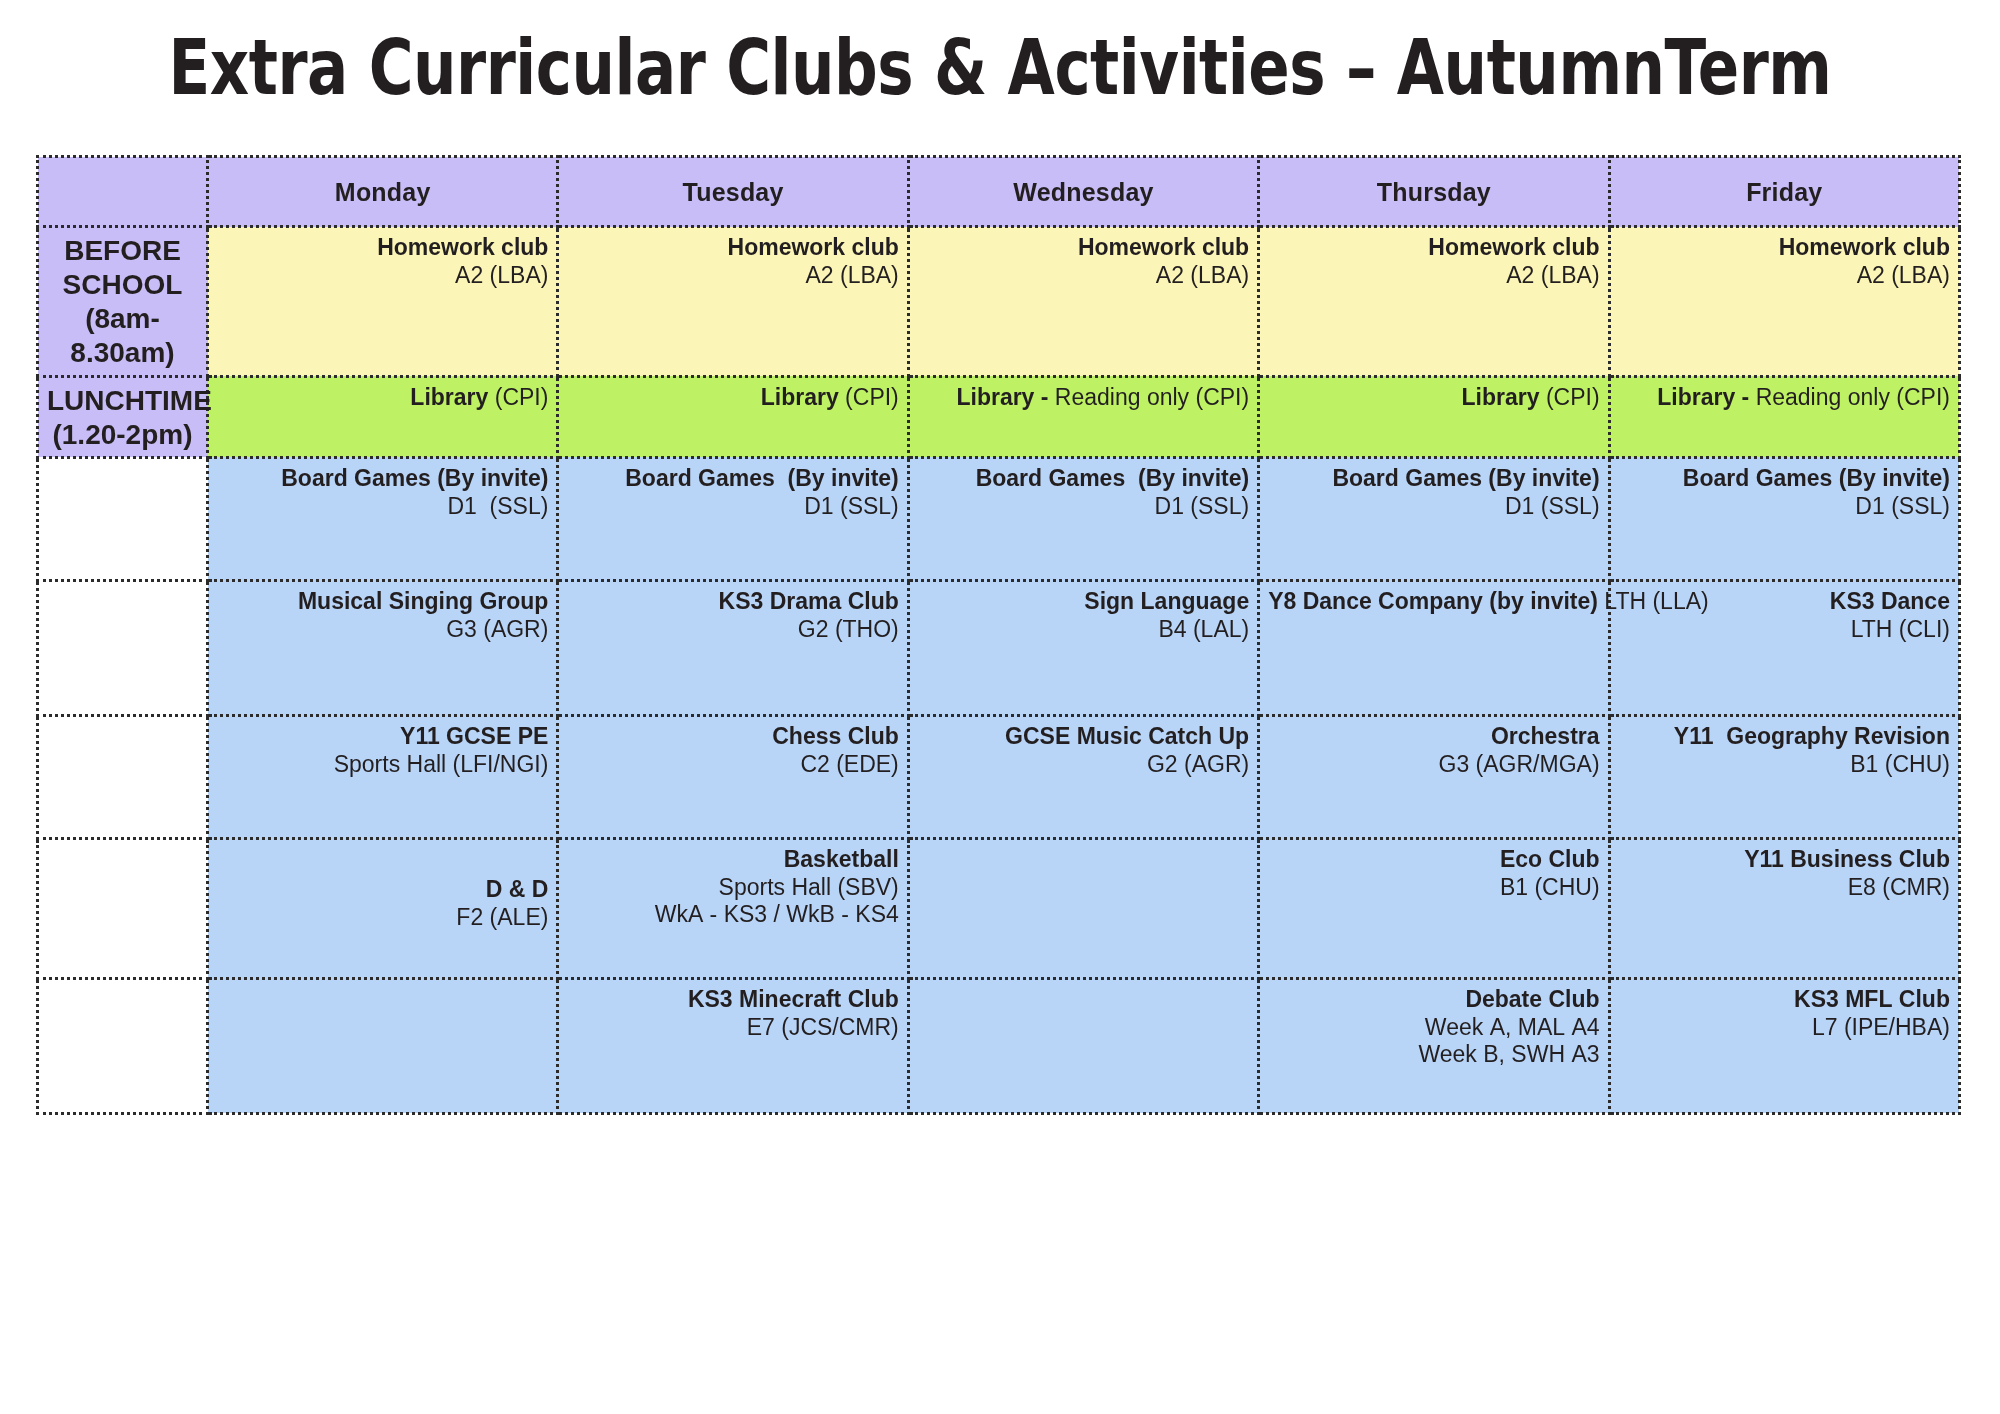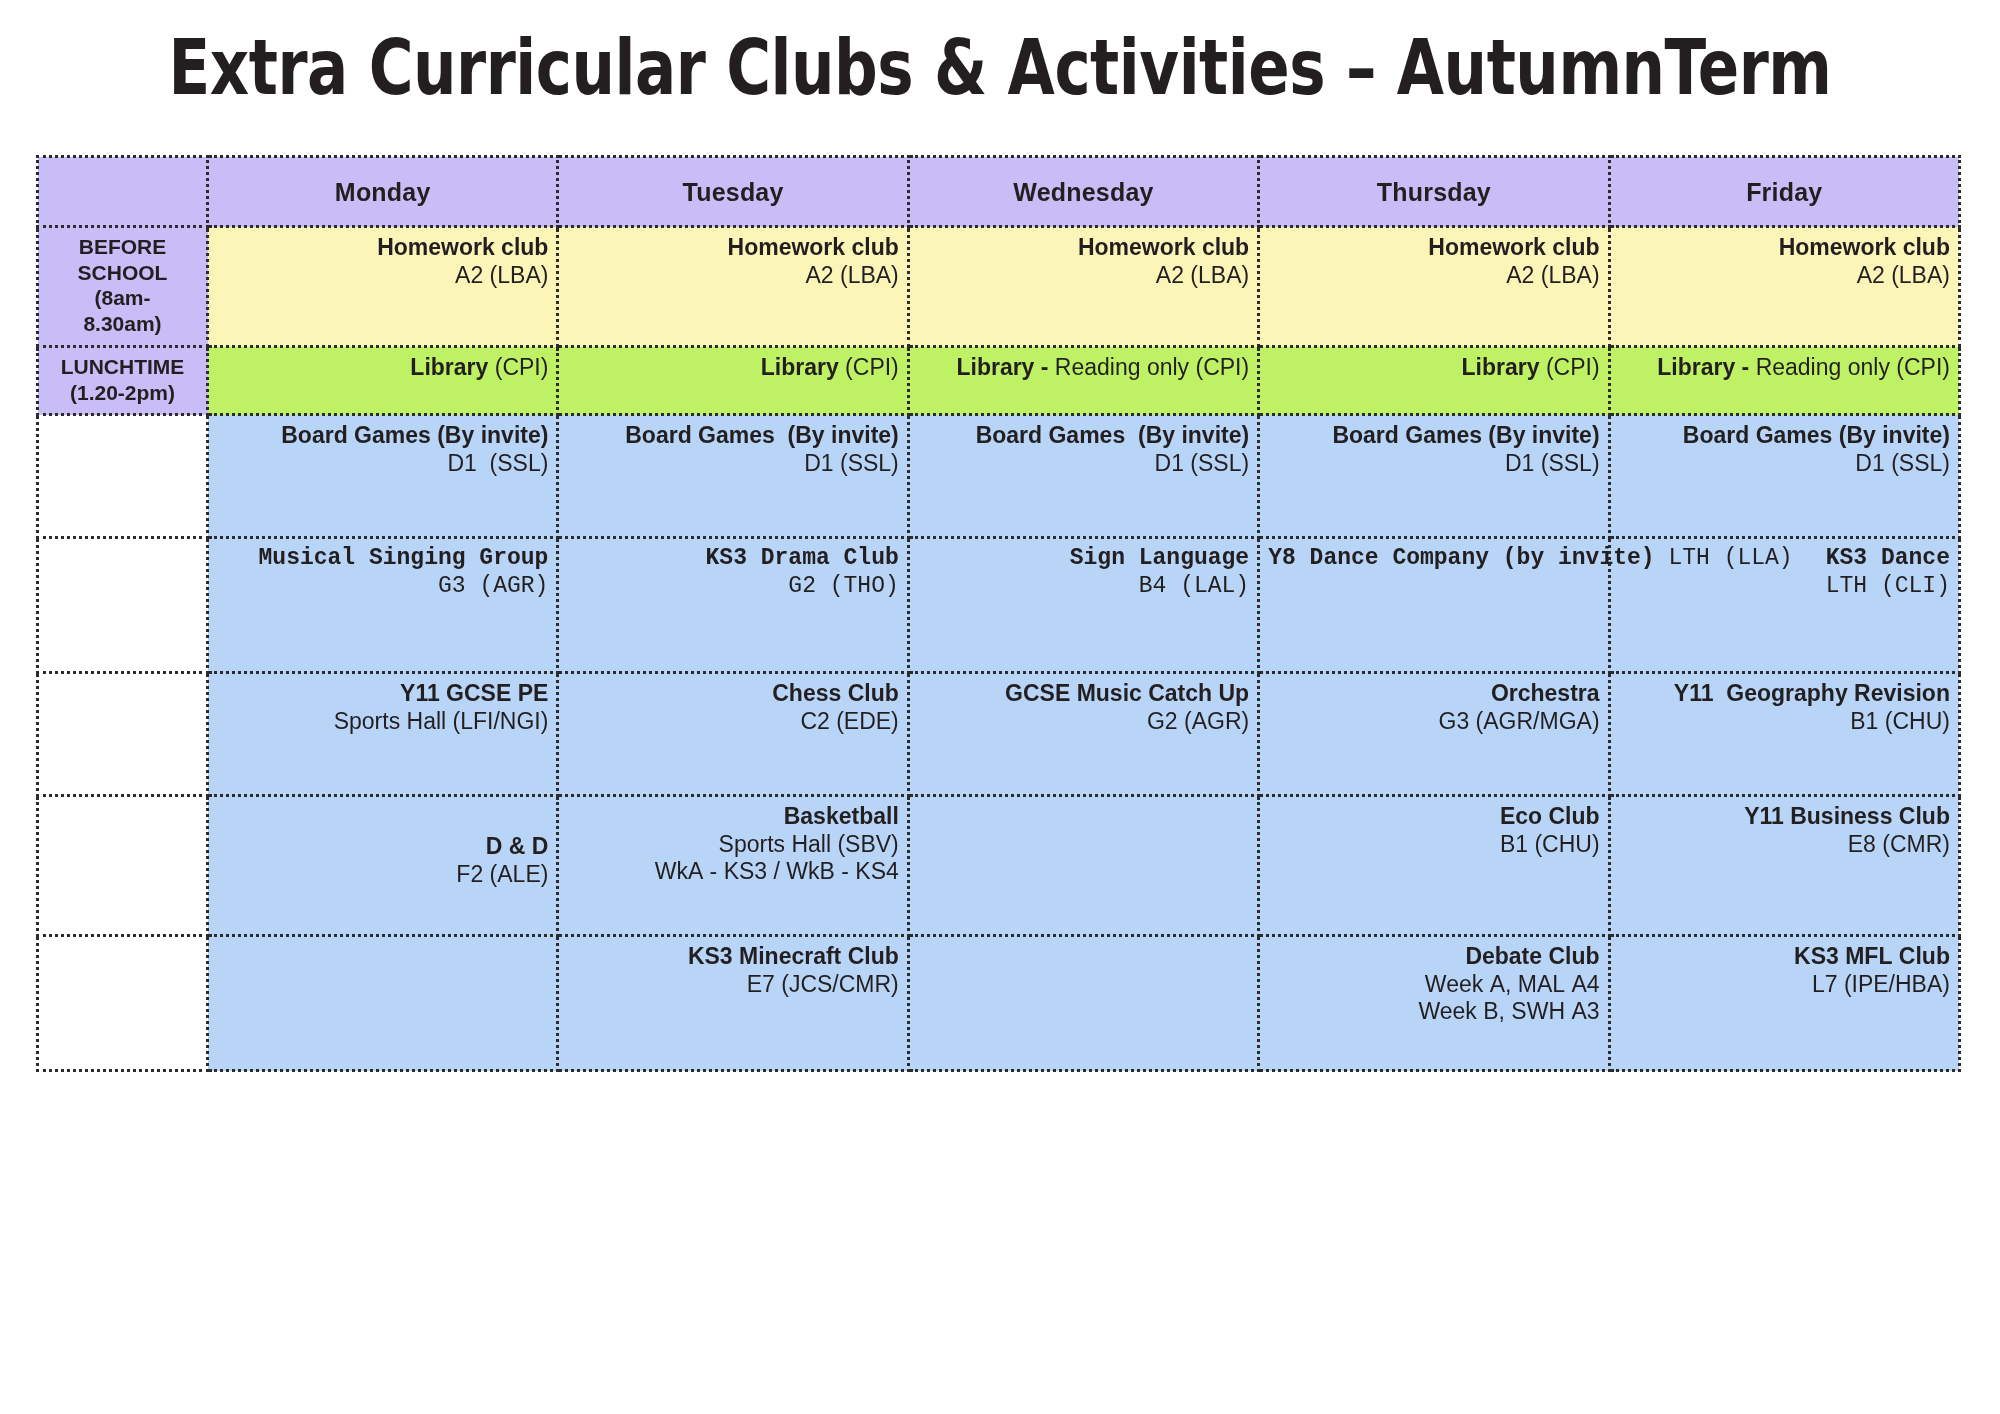--- a/index.html
+++ b/index.html
@@ -79,42 +79,42 @@
     color: #231f20;
     letter-spacing: 0.2px;
   }
 
   
   td.timecell {
     background: #c9bdf7;
     text-align: center;
     vertical-align: middle;
     font-weight: bold;
-    font-size: 21px;
+    font-size: 28px;
     line-height: 1.22;
     color: #231f20;
     padding: 6px 4px;
   }
   td.timecell.empty {
     background: #ffffff;
   }
 
   
   td.cell {
     text-align: right;
     font-size: 23px;
     line-height: 1.20;
     color: #231f20;
   }
   td.cell.before  { background: #fbf5b7; height: 120px; }
   td.cell.lunch   { background: #bef264; height: 68px; }
   td.cell.club    { background: #b8d4f7; }
 
   tr.r-board td.cell  { height: 123px; }
-  tr.r-sing  td.cell  { height: 135px; font-family: Liberation Mono, monospace; }
+  tr.r-sing  td.cell  { height: 135px; }
   tr.r-pe    td.cell  { height: 123px; }
   tr.r-dnd   td.cell  { height: 140px; }
   tr.r-mine  td.cell  { height: 135px; }
   tr.r-prog  td.cell  { height: 160px; }
 
   .ln { display: block; }
   .b  { font-weight: bold; }
   .pad-top { padding-top: 30px; }
 
   

